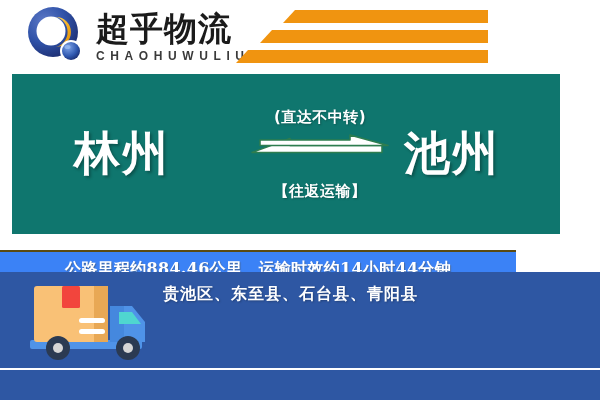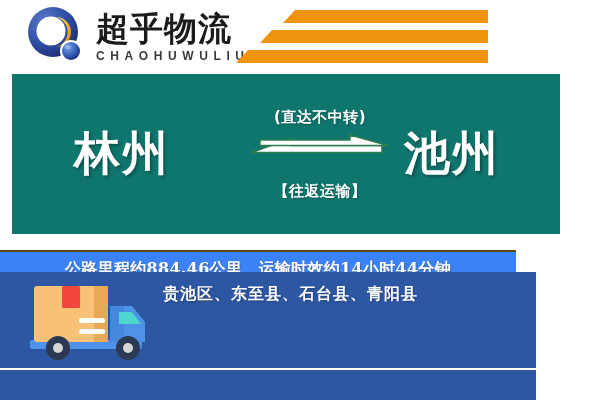--- a/index.html
+++ b/index.html
@@ -154,21 +154,21 @@
     color: #ffffff;
     white-space: nowrap;
     letter-spacing: 0.3px;
     text-shadow: 1px 1px 1px rgba(90,60,0,0.35);
   }
 
   
   .footer {
     position: absolute;
     left: 0; top: 272px;
-    width: 536px;
+    width: 600px;
     height: 128px;
     background: #2E57A3;
   }
   .districts {
     position: absolute;
     left: 163px;
     top: 12px;
     font-family: "DejaVu Sans", "Liberation Sans", sans-serif;
     font-size: 16px;
     font-weight: bold;

